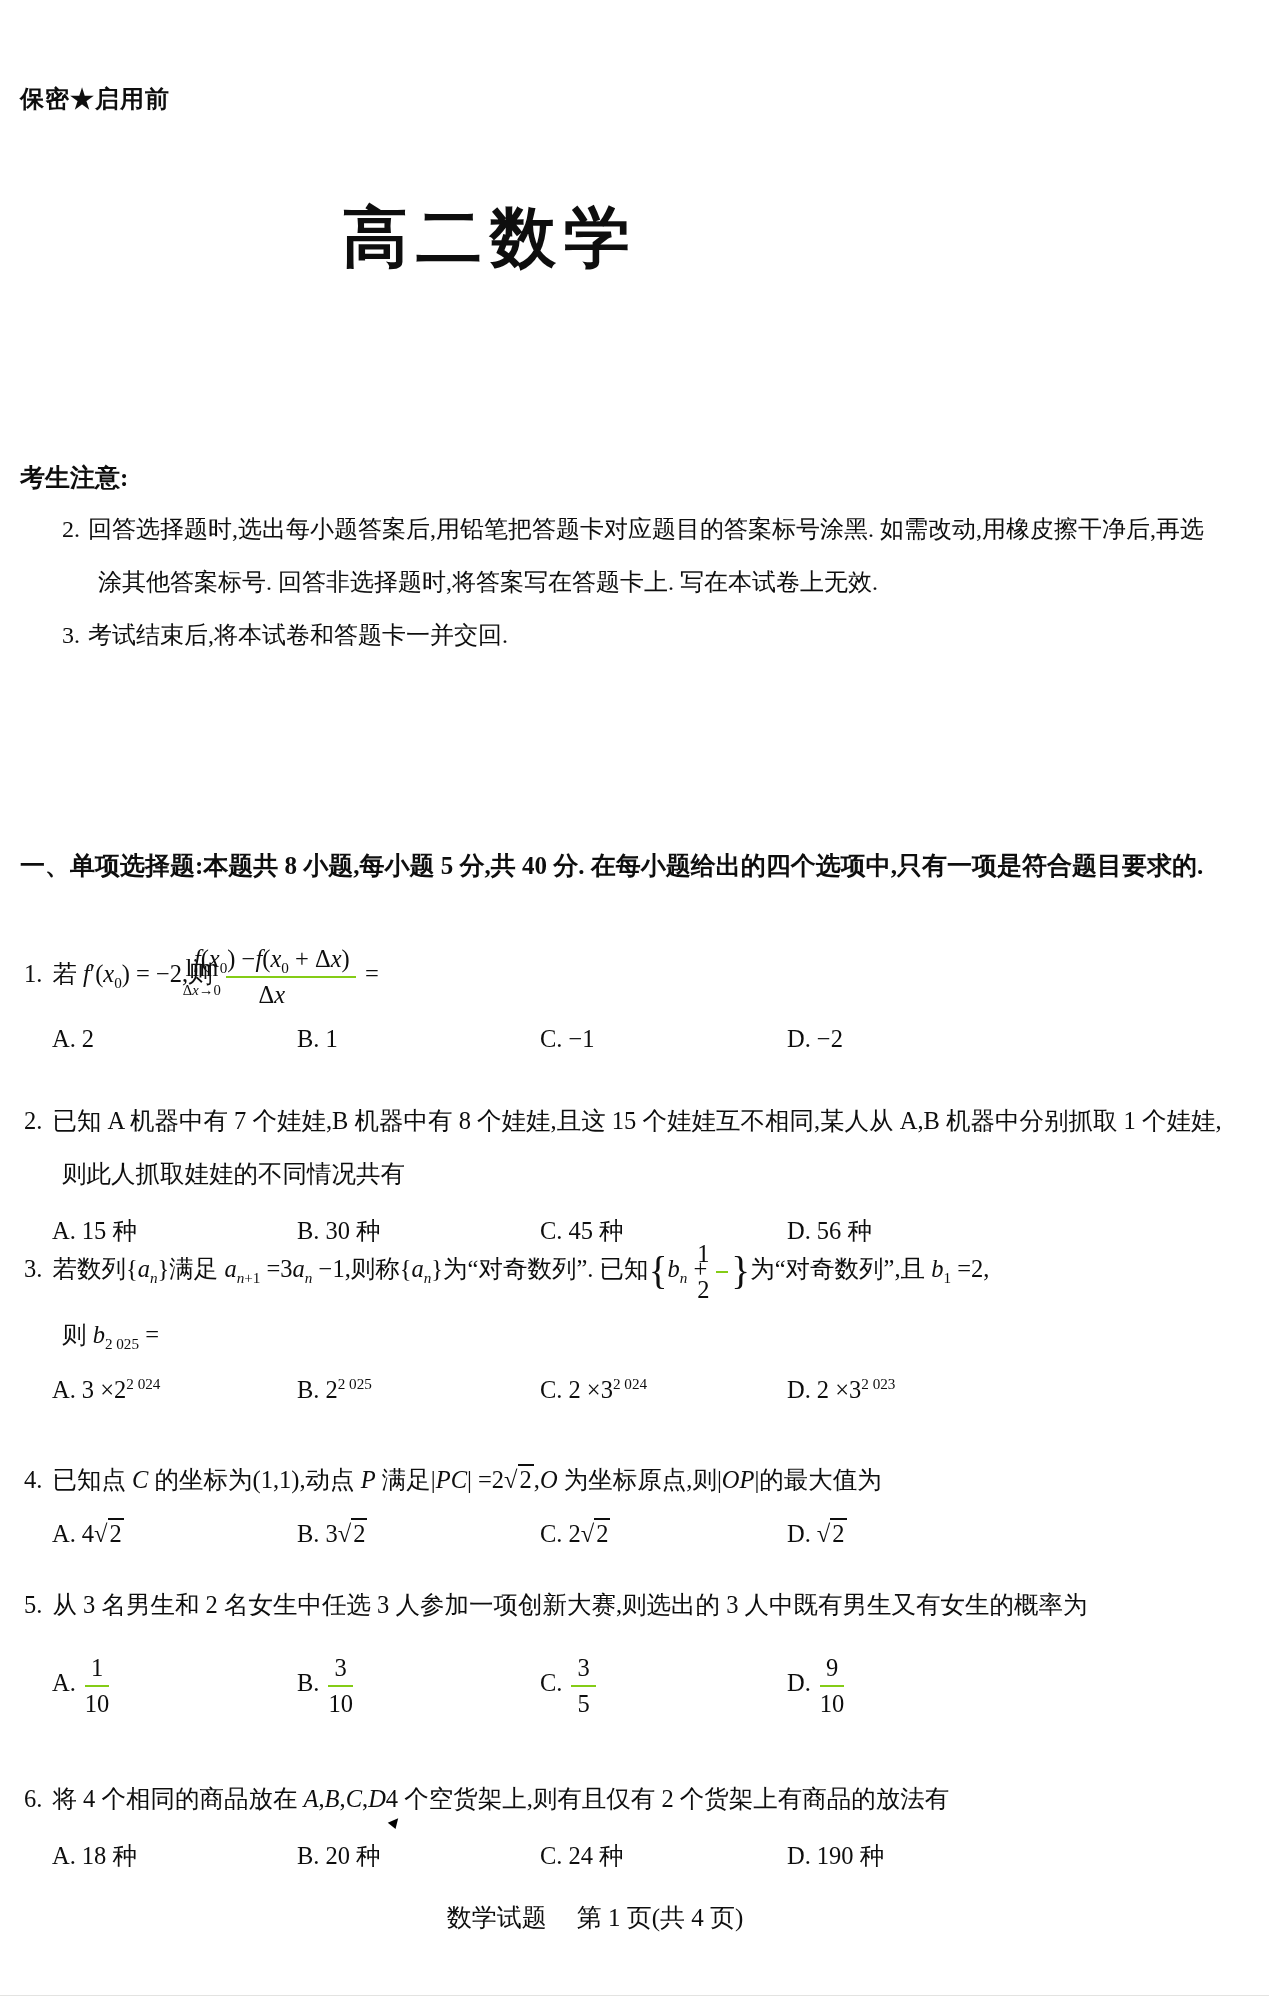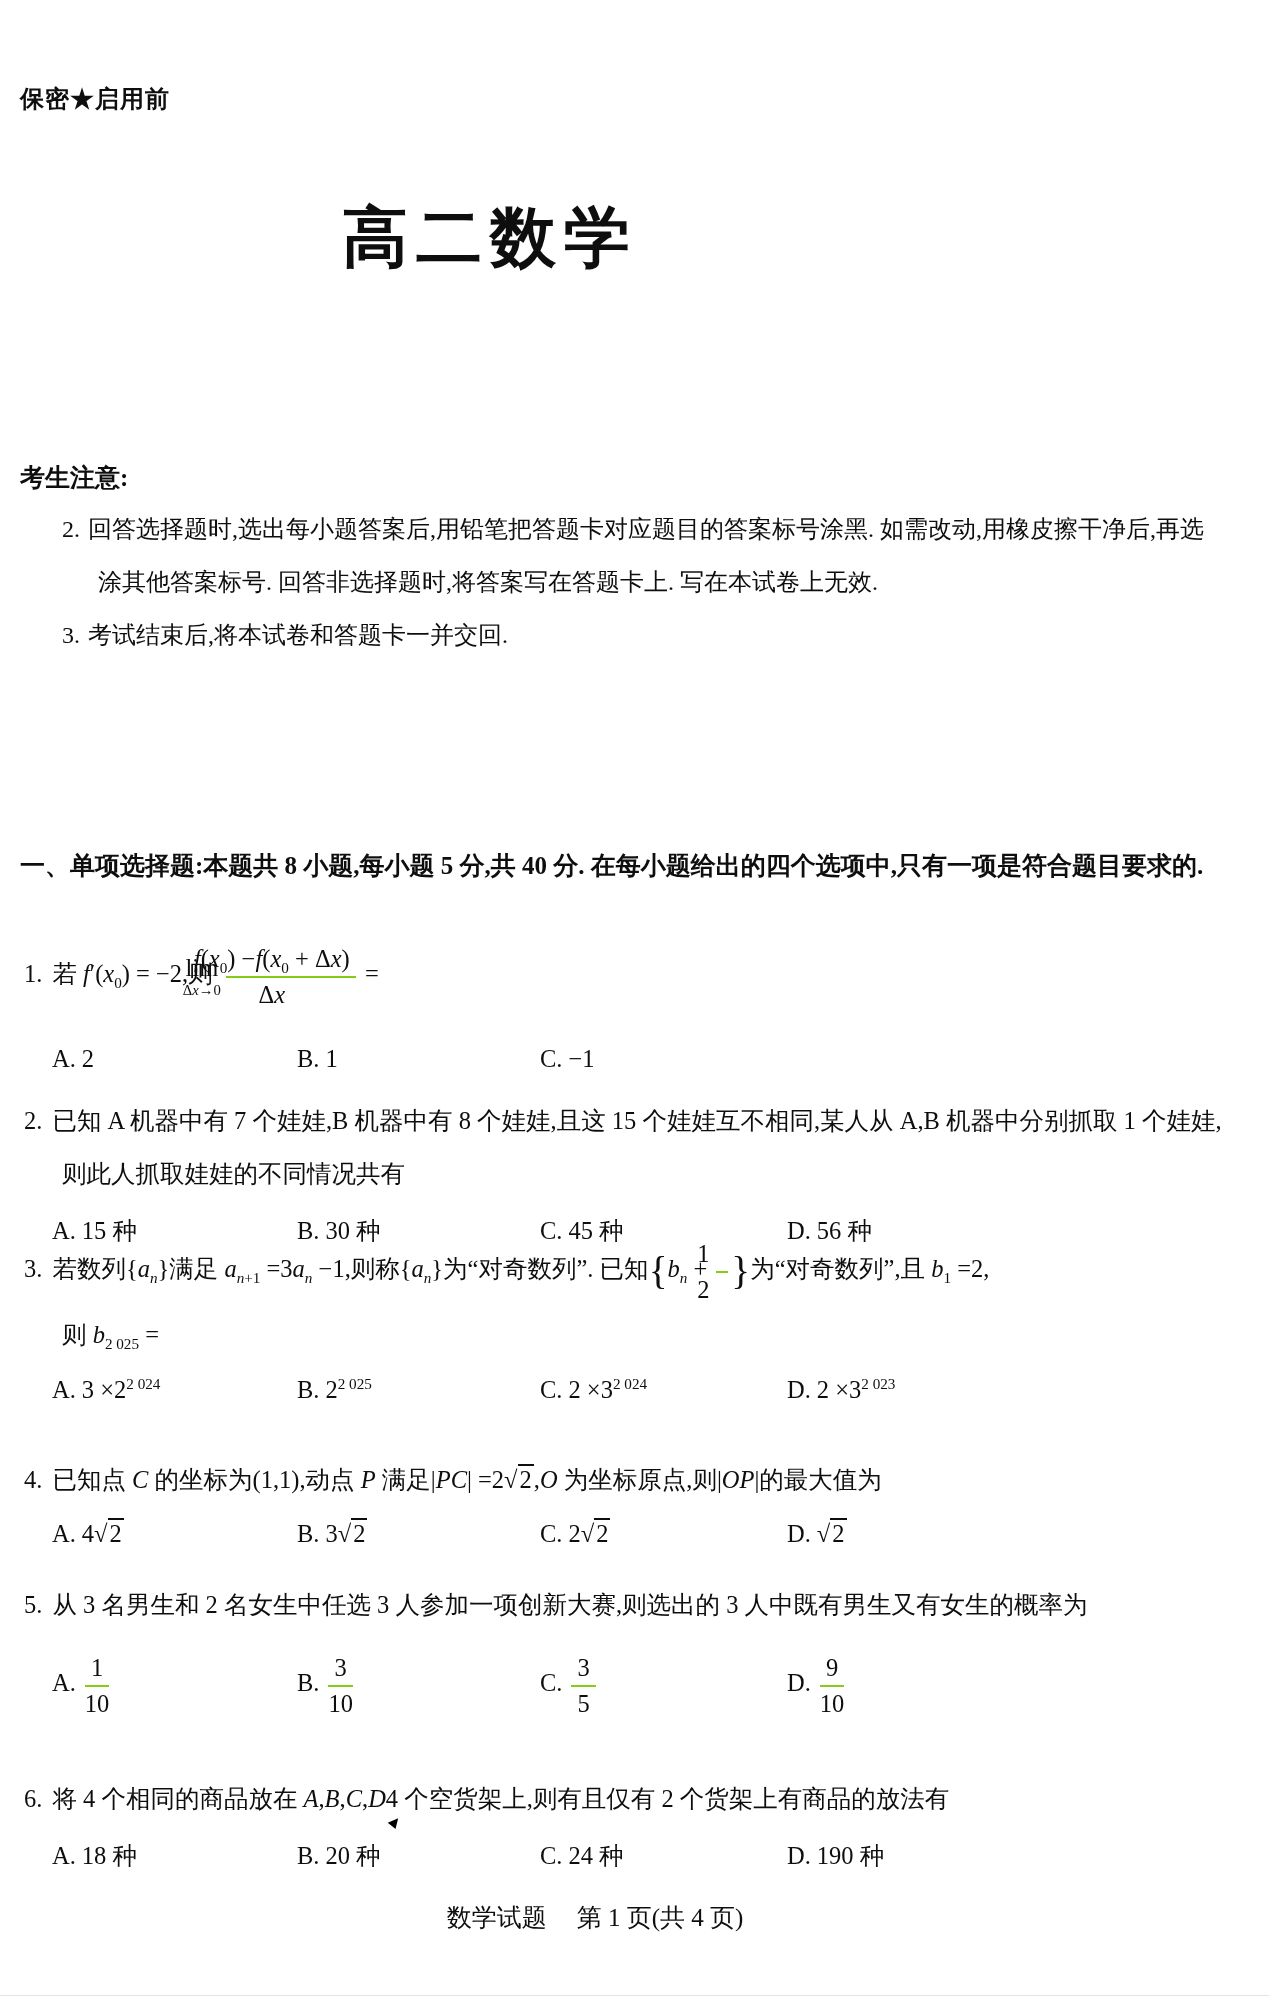--- a/index.html
+++ b/index.html
@@ -55,24 +55,25 @@
 
 <div id="notice-list" class="abs">
   <div class="nitem"><span class="inum">2.</span><span>回答选择题时,选出每小题答案后,用铅笔把答题卡对应题目的答案标号涂黑. 如需改动,用橡皮擦干净后,再选涂其他答案标号. 回答非选择题时,将答案写在答题卡上. 写在本试卷上无效.</span></div>
   <div class="nitem"><span class="inum">3.</span><span>考试结束后,将本试卷和答题卡一并交回.</span></div>
 </div>
 
 <div id="section-heading" class="abs">一、单项选择题:本题共 8 小题,每小题 5 分,共 40 分. 在每小题给出的四个选项中,只有一项是符合题目要求的.</div>
 
 <div class="q" style="top:944px">
   <div class="stem"><span class="qn">1.</span><span>若 <i>f</i>′(<i>x</i><sub>0</sub>) = −2,则 <span class="lim"><span class="limtop">lim</span><span class="limsub">Δ<i>x</i>→0</span></span><span class="frac"><span class="fn"><i>f</i>(<i>x</i><sub>0</sub>) −<i>f</i>(<i>x</i><sub>0</sub> + Δ<i>x</i>)</span><span class="fd">Δ<i>x</i></span></span> =</span></div>
-  <div class="opts" style="margin-top:36px">
+  <div class="opts" style="margin-top:16px">
     <span class="opt"><span class="ol">A.</span><span>2</span></span>
     <span class="opt"><span class="ol">B.</span><span>1</span></span>
     <span class="opt"><span class="ol">C.</span><span>−1</span></span>
+    <span class="opt"><span class="ol">D.</span><span>−2</span></span>
   </div>
 </div>
 
 <div class="q" style="top:1094px">
   <div class="stem"><span class="qn">2.</span><span>已知 A 机器中有 7 个娃娃,B 机器中有 8 个娃娃,且这 15 个娃娃互不相同,某人从 A,B 机器中分别抓取 1 个娃娃,则此人抓取娃娃的不同情况共有</span></div>
   <div class="opts">
     <span class="opt"><span class="ol">A.</span><span>15 种</span></span>
     <span class="opt"><span class="ol">B.</span><span>30 种</span></span>
     <span class="opt"><span class="ol">C.</span><span>45 种</span></span>
     <span class="opt"><span class="ol">D.</span><span>56 种</span></span>

